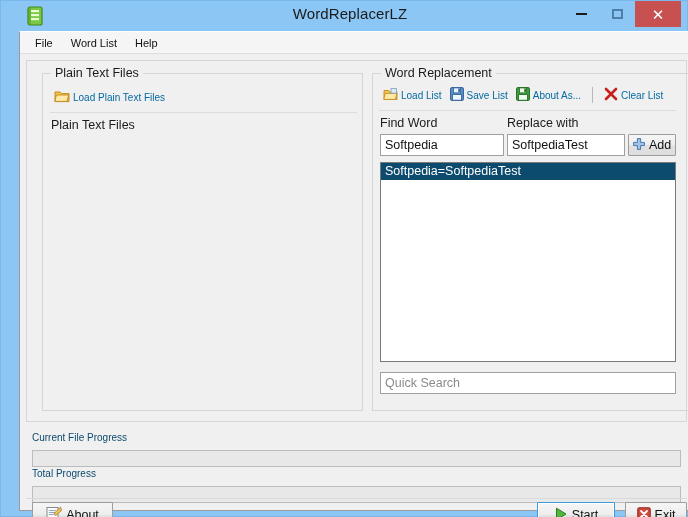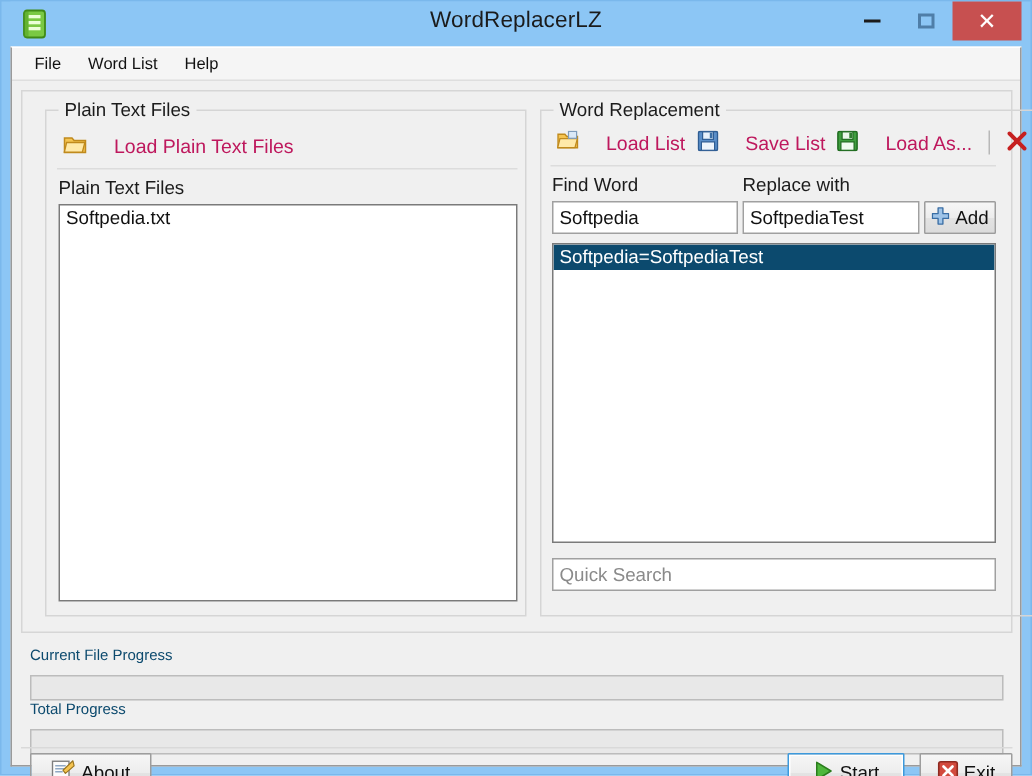--- a/index.html
+++ b/index.html
@@ -17,21 +17,21 @@
     -webkit-font-smoothing: antialiased;
   }
 
   
   .window {
     position: absolute;
     left: 0; top: 0;
     width: 688px; height: 517px;
     background: #8cc6f5;
     border: 1px solid #7ab8ec;
-    padding: 0 6px 6px 6px;
+    padding: 0 6px 6px 18px;
   }
 
   
   .titlebar {
     position: relative;
     height: 30px;
     background: #8cc6f5;
     display: flex;
     align-items: center;
   }
@@ -140,24 +140,24 @@
   
   .toolrow {
     position: absolute;
     display: flex;
     align-items: center;
     height: 22px;
   }
   .toolbtn {
     display: flex;
     align-items: center;
-    gap: 18px;
+    gap: 3px;
     padding: 2px 4px;
-    font-size: 13px;
-    color: #be185d;
+    font-size: 10px;
+    color: #0369a1;
     cursor: default;
     white-space: nowrap;
   }
   .tool-sep {
     width: 1px;
     height: 16px;
     background: #b8b8b8;
     margin: 0 7px;
   }
   .hr-line {
@@ -306,23 +306,20 @@
               </svg>
             </span>
             <span>Load Plain Text Files</span>
           </div>
         </div>
 
         <div class="hr-line" style="left:7px; top:38px; width:307px;"></div>
 
         <span class="fieldlabel" style="left:8px; top:44px;">Plain Text Files</span>
 
-        <div class="listbox" style="left:8px; top:62px; width:306px; height:265px;">
-          <div class="listitem">Softpedia.txt</div>
-        </div>
       </div>
 
       <div class="groupbox" id="grp-right">
         <span class="group-title">Word Replacement</span>
 
         <div class="toolrow" style="left:6px; top:10px;">
 
           <div class="toolbtn">
             <span class="ico">
               <svg width="15" height="13" viewBox="0 0 15 13">
@@ -348,21 +345,21 @@
 
           <div class="toolbtn">
             <span class="ico">
               <svg width="14" height="14" viewBox="0 0 14 14">
                 <rect x="0.6" y="0.6" width="12.8" height="12.8" rx="1" fill="#3f9e3f" stroke="#1f6b1f" stroke-width="1"></rect>
                 <rect x="3.4" y="0.9" width="7.2" height="5" fill="#eaf7ea" stroke="#1f6b1f" stroke-width="0.8"></rect>
                 <rect x="8.2" y="1.5" width="1.8" height="3.6" fill="#2e7d2e"></rect>
                 <rect x="2.6" y="7.6" width="8.8" height="5.6" fill="#f0fbf0" stroke="#1f6b1f" stroke-width="0.8"></rect>
               </svg>
             </span>
-            <span>Load As...</span>
+            <span>About As...</span>
           </div>
 
           <span class="tool-sep"></span>
 
           <div class="toolbtn">
             <span class="ico">
               <svg width="14" height="14" viewBox="0 0 14 14">
                 <path d="M2 2 L12 12 M12 2 L2 12" stroke="#c62020" stroke-width="2.6" stroke-linecap="round"></path>
               </svg>
             </span>

